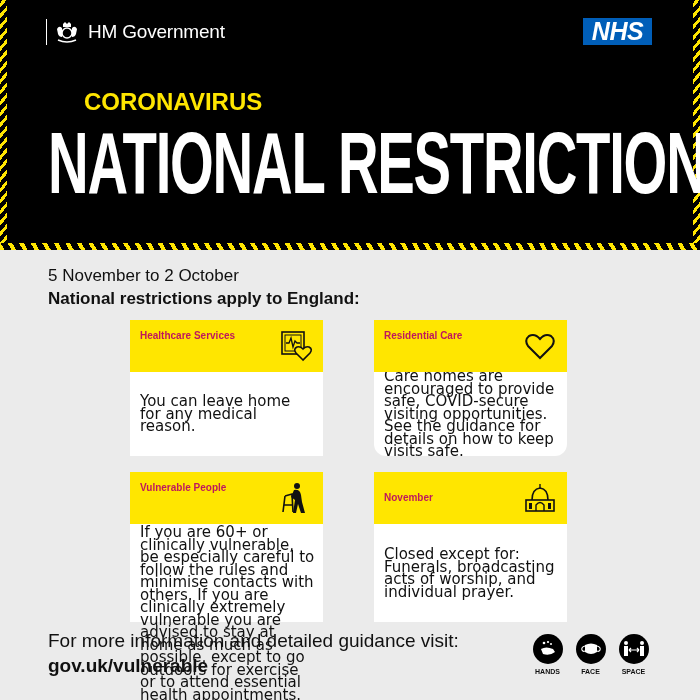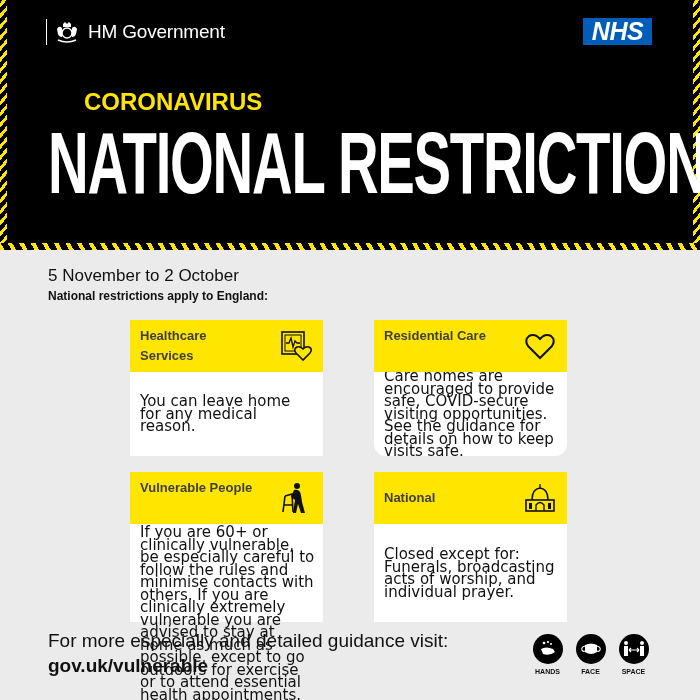--- a/index.html
+++ b/index.html
@@ -43,32 +43,32 @@
     font-family: "Liberation Sans", sans-serif; font-weight: bold; font-size: 88px;
     line-height: 98px; letter-spacing: -2px;
     transform: scaleX(0.64); transform-origin: left top; white-space: nowrap;
   }
 
   .dates {
     position: absolute; left: 48px; top: 266px; font-size: 17px; color: #111;
     font-family: "Liberation Sans", sans-serif;
   }
   .applies {
-    position: absolute; left: 48px; top: 289px; font-size: 12px; font-weight: bold; color: #111;
+    position: absolute; left: 48px; top: 289px; font-size: 17px; font-weight: bold; color: #111;
     font-family: "Liberation Sans", sans-serif;
   }
 
   .card { position: absolute; width: 193px; background: #fff; }
   .card-head {
     background: #ffe600; height: 52px; position: relative;
     padding: 6px 0 0 10px;
   }
   .card-title {
-    font-family: "Liberation Sans", sans-serif; font-weight: bold; font-size: 13px;
-    line-height: 20px; color: #404040; width: 120px;
+    font-family: "Liberation Sans", sans-serif; font-weight: bold; font-size: 10px;
+    line-height: 20px; color: #be185d; width: 120px;
   }
   .card-head.single .card-title { padding-top: 10px; }
   .card-icon { position: absolute; right: 10px; top: 10px; width: 34px; height: 32px; }
   .card-body {
     padding: 0 8px 0 10px; font-size: 15px; line-height: 12.5px; color: #111;
     display: flex; align-items: center;
   }
 
   .more {
     position: absolute; left: 48px; top: 630px; font-size: 19px; color: #111;
@@ -141,34 +141,34 @@
       <circle cx="18" cy="4" r="3" fill="#111"></circle>
       <path d="M15 8 Q21 7 22 13 L23 20 L26 31 L22 31 L19 22 L17 31 L14 31 L16 18 L12 15 L15 8 Z" fill="#111"></path>
       <path d="M6 14 L13 12 L14 30 M6 14 L4 30 M5 23 L13 23" stroke="#111" stroke-width="1.6" fill="none"></path>
     </svg>
   </div>
   <div class="card-body" style="height:98px; align-items:flex-start; padding-top:2px;">If you are 60+ or clinically vulnerable, be especially careful to follow the rules and minimise contacts with others. If you are clinically extremely vulnerable you are advised to stay at home as much as possible, except to go outdoors for exercise or to attend essential health appointments.</div>
 </div>
 
 <div class="card" style="left:374px; top:472px; height:150px;">
   <div class="card-head single">
-    <div class="card-title">National</div>
+    <div class="card-title">November</div>
     <svg class="card-icon" viewBox="0 0 34 32">
       <line x1="17" y1="2" x2="17" y2="6" stroke="#111" stroke-width="1.4"></line>
       <path d="M9 18 Q9 7 17 6 Q25 7 25 18" fill="none" stroke="#111" stroke-width="1.6"></path>
       <rect x="3" y="18" width="28" height="11" fill="none" stroke="#111" stroke-width="1.6"></rect>
       <path d="M13 29 L13 23 Q17 18 21 23 L21 29" fill="none" stroke="#111" stroke-width="1.4"></path>
       <rect x="6" y="21" width="3" height="6" fill="#111"></rect>
       <rect x="25" y="21" width="3" height="6" fill="#111"></rect>
     </svg>
   </div>
   <div class="card-body" style="height:98px;">Closed except for: Funerals, broadcasting acts of worship, and individual prayer.</div>
 </div>
 
-<div class="more">For more especially and detailed guidance visit:</div>
+<div class="more">For more information and detailed guidance visit:</div>
 <div class="url">gov.uk/vulnerable</div>
 
 <div class="hfs">
   <div class="hfs-item">
     <div class="hfs-circle">
       <svg width="20" height="20" viewBox="0 0 20 20">
         <circle cx="6" cy="4" r="1.3" fill="#fff"></circle>
           <circle cx="10" cy="3" r="1.1" fill="#fff"></circle>
           <circle cx="13" cy="5" r="1" fill="#fff"></circle>
         <path d="M3 10 Q8 7 15 10 L17 13 Q12 17 5 15 Z" fill="#fff"></path>

